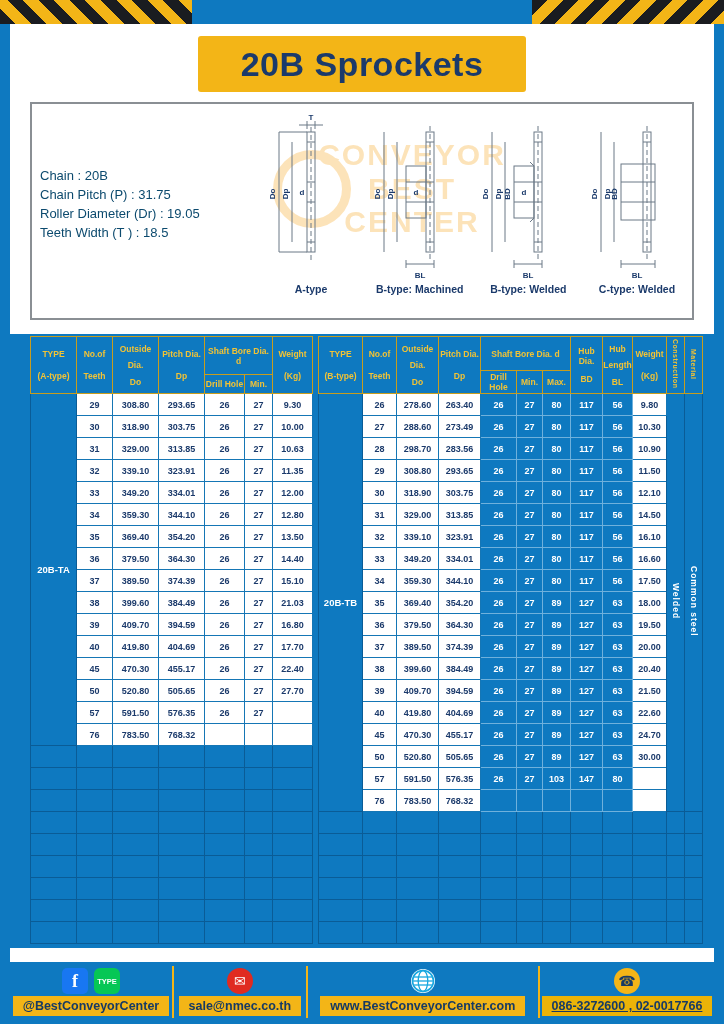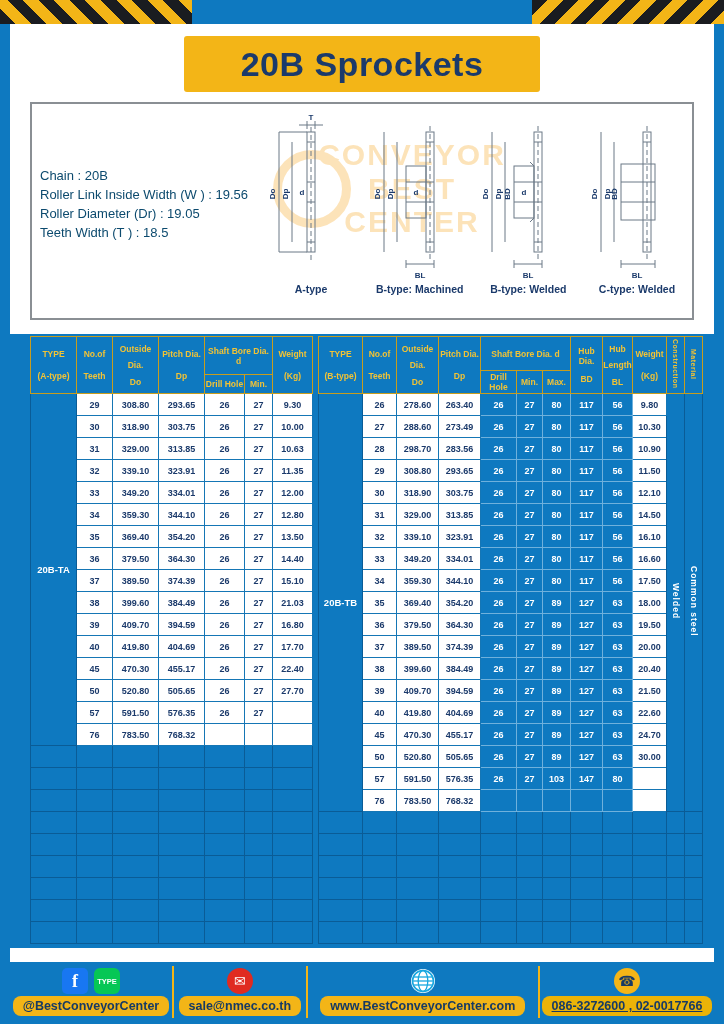--- a/index.html
+++ b/index.html
@@ -8,21 +8,21 @@
   .page { position:relative; width:724px; height:1024px; background:#0e79c0; overflow:hidden; }
 
   
   .topbar { position:absolute; top:0; left:0; right:0; height:24px; background:#0e79c0; }
   .hazard { position:absolute; top:0; height:24px; width:192px; }
   .hazard.left  { left:0;  background:repeating-linear-gradient(45deg,#1a1c20 0 11px,#f3b517 11px 22px); }
   .hazard.right { right:0; background:repeating-linear-gradient(135deg,#1a1c20 0 11px,#f3b517 11px 22px); }
 
   
   .content-panel { position:absolute; left:10px; right:10px; top:24px; height:310px; background:#fff; }
-  .banner { position:absolute; left:50%; transform:translateX(-50%); top:12px; width:356px; height:56px;
+  .banner { position:absolute; left:50%; transform:translateX(-50%); top:12px; width:328px; height:56px;
             background:#f3b517; border-radius:3px; display:flex; align-items:center; justify-content:center; }
   .banner h1 { font-size:34px; color:#1b3a6b; font-weight:bold; letter-spacing:0.5px; }
 
   .spec-box { position:absolute; left:20px; right:20px; top:78px; height:218px; border:2px solid #8a8f94; background:#fff; }
   .specs { position:absolute; left:8px; top:62px; z-index:2; }
   .specs div { font-size:13px; font-weight:normal; color:#0c4a6e; line-height:19px; white-space:nowrap; }
 
   .watermark { position:absolute; left:235px; top:34px; width:290px; text-align:center; z-index:0;
                color:#f7a41a; opacity:0.30; font-weight:bold; font-size:30px; line-height:1.12; letter-spacing:2px; }
   .watermark .ring { position:absolute; left:6px; top:12px; width:78px; height:78px; border:9px solid #f7a41a; border-radius:50%; }
@@ -56,21 +56,21 @@
             display:flex; align-items:stretch; padding:4px 10px 6px; }
   .fgroup { display:flex; flex-direction:column; align-items:center; justify-content:space-between; padding:2px 6px; }
   .fgroup + .fgroup { border-left:2px solid #f3b517; }
   .g1 { width:23%; } .g2 { width:19%; } .g3 { width:33%; } .g4 { width:25%; }
   .icons-row { display:flex; gap:6px; align-items:center; }
   .icon { width:26px; height:26px; display:flex; align-items:center; justify-content:center; }
   .icon.fb { background:#1877f2; border-radius:5px; color:#fff; font-weight:bold; font-size:18px; font-family:"Liberation Serif", serif; }
   .icon.line { background:#06c755; border-radius:6px; color:#fff; font-weight:bold; font-size:7.5px; }
   .icon.mail { background:#e02b20; border-radius:50%; color:#fff; font-size:14px; }
   .icon.phone { background:#f3b517; border-radius:50%; color:#173a64; font-size:14px; }
-  .label-box { background:#f3b517; border-radius:8px; padding:3px 10px; font-size:12.5px; font-weight:bold;
+  .label-box { background:#f3b517; border-radius:0; padding:3px 10px; font-size:12.5px; font-weight:bold;
                color:#173a64; white-space:nowrap; }
   .label-box.white { background:#eab308;text-decoration:underline; }
 </style>
 </head>
 <body>
 
 <div class="page">
 
   <div class="topbar">
     <div class="hazard left"></div>
@@ -86,21 +86,21 @@
 
       <div class="watermark">
         <div class="ring"></div>
         <div>CONVEYOR</div>
         <div>BEST</div>
         <div>CENTER</div>
       </div>
 
       <div class="specs">
         <div>Chain  : 20B</div>
-        <div>Roller Link Inside Width (W )  :  19.56</div>
+        <div>Chain Pitch (P)  :  31.75</div>
         <div>Roller Diameter (Dr)  : 19.05</div>
         <div>Teeth Width (T )  :  18.5</div>
       </div>
 
       <div class="figs">
 
         <div class="fig">
           <svg width="104" height="170" viewBox="0 0 104 170">
             <g stroke="#6b7886" fill="none" stroke-width="1">
               <line x1="40" y1="13" x2="64" y2="13"></line>

